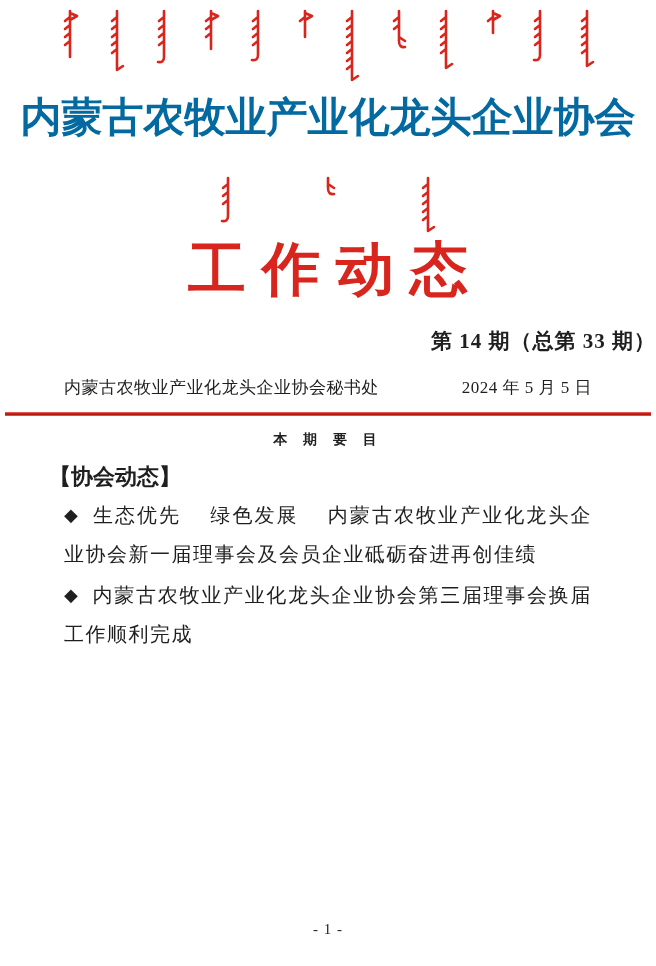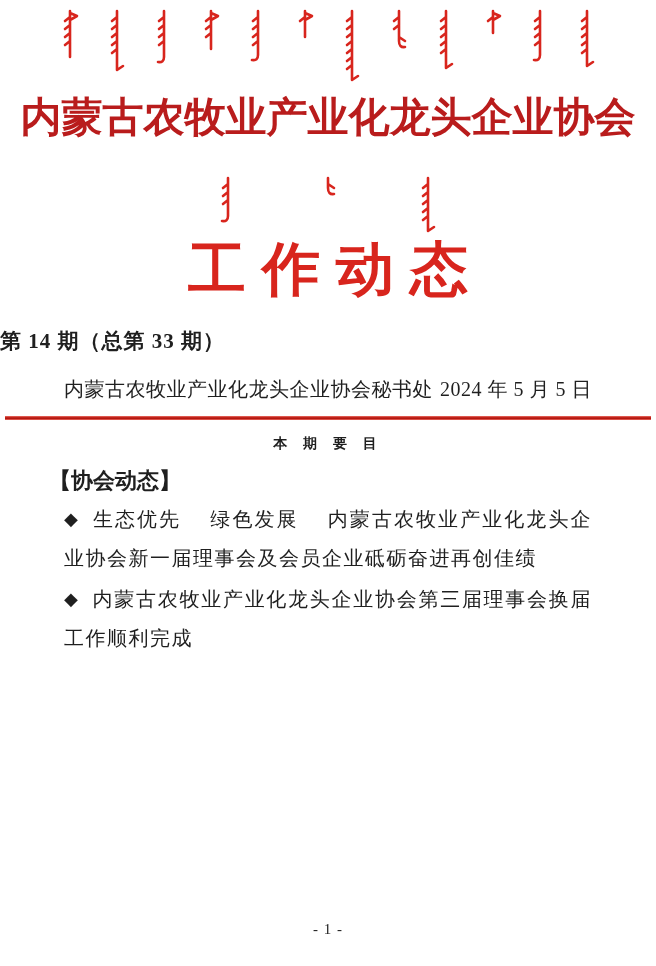--- a/index.html
+++ b/index.html
@@ -17,47 +17,47 @@
   }
   .mongol-row.top{gap:29px;margin-top:8px;height:78px;}
   .mongol-row.mid{gap:82px;margin-top:30px;height:52px;}
   .mongol-word{display:block;line-height:0;}
   .org-name{
     margin-top:4px;
     text-align:center;
     font-size:41px;
     font-weight:700;
     letter-spacing:0px;
-    color:#b91c1c;
+    color:#0369a1;
     white-space:nowrap;
   }
   .bulletin-title{
     margin-top:4px;
     text-align:center;
     font-size:58px;
     font-weight:900;
     letter-spacing:16px;
     text-indent:16px; 
     color:#d8251d;
     white-space:nowrap;
   }
   .issue-line{
     margin-top:18px;
-    text-align:left;
+    text-align:right;
     font-size:21px;
     font-weight:700;
     letter-spacing:1px;
   }
   .meta-row{
     margin-top:21px;
     padding:0 64px;
     display:flex;
     justify-content:space-between;
     align-items:center;
-    font-size:20px;
+    font-size:17px;
     letter-spacing:0.5px;
   }
   .red-rule{
     margin:13px 5px 0 5px;
     height:4px;
     background:linear-gradient(180deg,#ee6f66 0%,#b5170f 45%,#b5170f 65%,#ee6f66 100%);
   }
   
   .toc-title{
     margin-top:15px;

